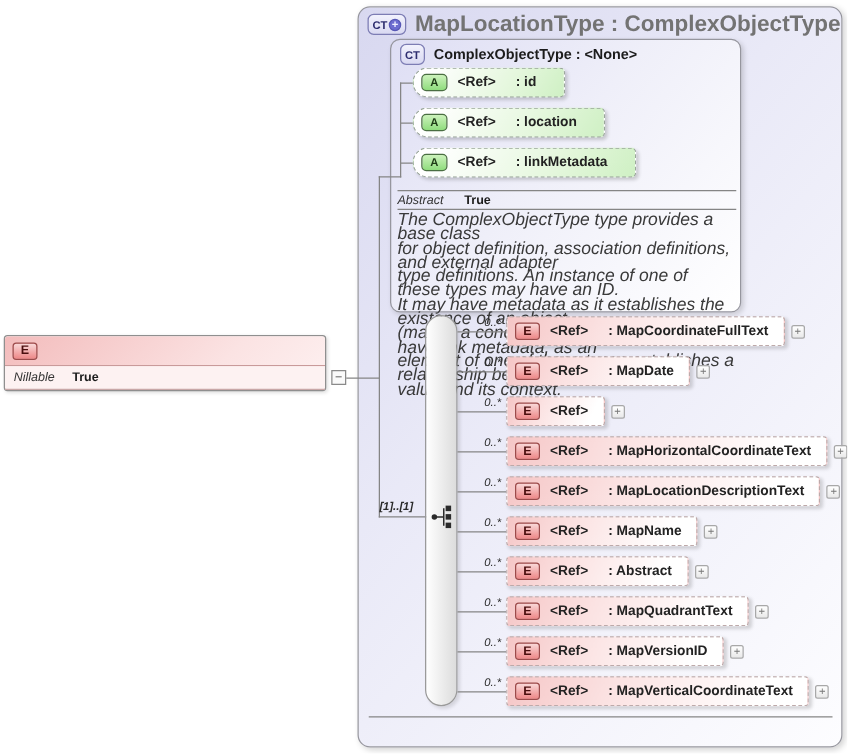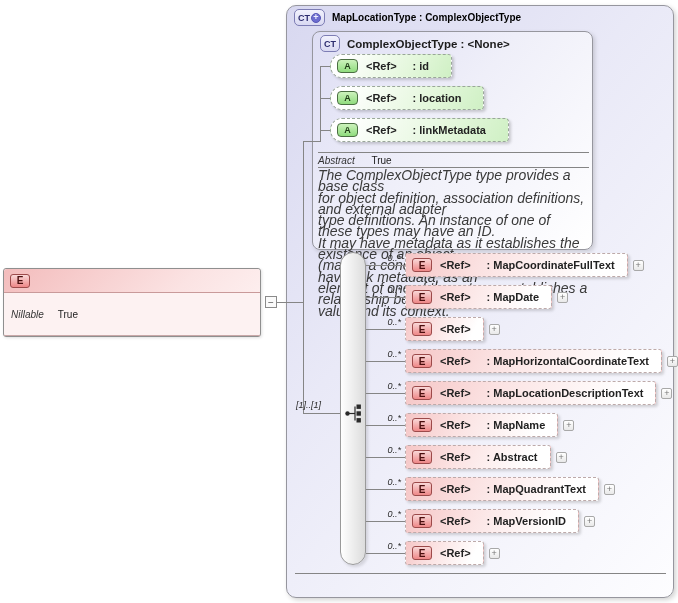--- a/index.html
+++ b/index.html
@@ -5,21 +5,21 @@
   html,body{margin:0;padding:0;background:#ffffff;}
   body{font-family:"Liberation Sans", sans-serif;color:#1a1a1a;}
   .stage{position:relative;width:678px;height:603px;background:#fff;overflow:hidden;}
 
   
   .outer-panel{position:absolute;left:286px;top:5px;width:386px;height:591px;
     border:1px solid #96969e;border-radius:10px;
     background:linear-gradient(130deg,#d8d8f0 0%,#e9e9f7 40%,#fdfdff 100%);
     box-shadow:2px 2px 5px rgba(0,0,0,.18);}
   .outer-header{position:absolute;left:294px;top:9px;display:flex;align-items:center;gap:7px;}
-  .panel-title{font-size:10px;font-weight:bold;color:#000000;}
+  .panel-title{font-size:18px;font-weight:bold;color:#737373;}
 
   
   .ct-badge{display:inline-flex;align-items:center;gap:1px;height:15px;padding:0 3px;
     border:1px solid #7d7db4;border-radius:5px;
     background:linear-gradient(#f2f2fd,#d9d9f2);
     font-size:9px;font-weight:bold;color:#2c2c6e;}
   .ct-plus{width:10px;height:10px;border-radius:50%;background:#6c6cd0;border:1px solid #5757b5;
     color:#eef;font-size:9px;line-height:9px;font-weight:bold;display:flex;align-items:center;justify-content:center;box-sizing:border-box;}
 
   
@@ -39,33 +39,33 @@
   .a-icon{width:21px;height:14px;border:1px solid #4a6e42;border-radius:4px;
     background:linear-gradient(#ccf2bc,#90dc7e);
     font-size:9px;font-weight:bold;color:#1e3a16;display:flex;align-items:center;justify-content:center;box-sizing:border-box;}
   .ref-label{font-size:11px;font-weight:bold;color:#222;margin-left:8px;}
   .name-label{font-size:11px;font-weight:bold;color:#222;margin-left:16px;white-space:nowrap;}
 
   
   .hline{position:absolute;height:1px;background:#858585;}
   .facet-row{position:absolute;left:318px;top:155px;font-size:10px;}
   .facet-key{font-style:italic;color:#333;}
-  .facet-val{font-weight:normal;color:#1c1c1c;margin-left:14px;}
+  .facet-val{font-weight:bold;color:#1c1c1c;margin-left:14px;}
   .type-desc{position:absolute;left:318px;top:170px;width:270px;
     font-size:14px;font-style:italic;color:#3a3a3a;line-height:11.3px;white-space:pre-line;}
 
   
   .root-box{position:absolute;left:3px;top:268px;width:256px;
     border:1px solid #8f8f8f;border-radius:3px;background:#fdf2f2;
     box-shadow:1px 1px 3px rgba(0,0,0,.12);}
   .root-header{height:23px;display:flex;align-items:center;gap:7px;padding:0 6px;
     background:linear-gradient(135deg,#f3bcbc 0%,#fbe3e3 70%,#fdeeee 100%);
     border-bottom:1px solid #c99a9a;border-radius:3px 3px 0 0;}
   .root-title{font-size:11.5px;font-weight:bold;color:#1c1c1c;white-space:nowrap;}
-  .root-facets{height:18px;display:flex;align-items:center;padding:12px 7px;border-bottom:1px solid #c9a8a8;font-size:10px;}
+  .root-facets{height:18px;display:flex;align-items:center;padding:0 7px;border-bottom:1px solid #c9a8a8;font-size:10px;}
   .root-desc{padding:2px 7px 3px 7px;font-size:9.5px;font-style:italic;color:#3a3a3a;}
 
   
   .e-icon{width:20px;height:14px;border:1px solid #9c4a4a;border-radius:3px;flex:0 0 auto;
     background:linear-gradient(#f9d8d8,#ee8787);
     font-size:10px;font-weight:bold;color:#4a0e0e;display:flex;align-items:center;justify-content:center;box-sizing:border-box;}
 
   
   .collapse-box{position:absolute;left:265px;top:296px;width:12px;height:12px;box-sizing:border-box;
     border:1px solid #8a8a8a;background:#fafafa;color:#555;
@@ -75,22 +75,22 @@
     font-size:9px;line-height:8px;display:flex;align-items:center;justify-content:center;margin-left:5px;}
 
   .vline{position:absolute;width:1px;background:#858585;}
 
   
   .seq-bar{position:absolute;left:340px;top:252px;width:26px;height:313px;box-sizing:border-box;
     border:1px solid #9a9a9a;border-radius:13px;
     background:linear-gradient(90deg,#ffffff 0%,#f1f1f1 40%,#dcdcdc 100%);
     box-shadow:2px 2px 3px rgba(0,0,0,.12);}
   .seq-icon{position:absolute;left:344px;top:404px;}
-  .card-label{position:absolute;left:296px;top:400px;width:42px;text-align:left;
-    font-size:9px;font-style:italic;font-weight:normal;color:#2a2a2a;}
+  .card-label{position:absolute;left:296px;top:400px;width:42px;text-align:center;
+    font-size:9px;font-style:italic;font-weight:bold;color:#2a2a2a;}
 
   
   .el-row{position:absolute;left:405px;height:24px;display:flex;align-items:center;}
   .el-box{display:inline-flex;align-items:center;height:24px;box-sizing:border-box;
     padding:0 12px 0 6px;border:1px dashed #bdaaaa;border-radius:3px;
     background:linear-gradient(115deg,#f5c6c6 0%,#fbe2e2 35%,#ffffff 85%);
     box-shadow:2px 2px 3px rgba(0,0,0,.16);}
   .occ-label{position:absolute;width:40px;text-align:right;left:361px;
     font-size:9px;font-style:italic;color:#2a2a2a;}
 
@@ -272,19 +272,20 @@
       <span class="e-icon">E</span>
       <span class="ref-label">&lt;Ref&gt;</span>
       <span class="name-label">: MapVersionID</span>
     </span>
     <span class="plus-box">+</span>
   </div>
   <div class="el-row" style="top:541px;">
     <span class="el-box">
       <span class="e-icon">E</span>
       <span class="ref-label">&lt;Ref&gt;</span>
+      <span class="name-label">: MapVerticalCoordinateText</span>
     </span>
     <span class="plus-box">+</span>
   </div>
 
   <div class="hline" style="left:295px;top:573px;width:371px;"></div>
 
 </div>
 
 </body></html>

